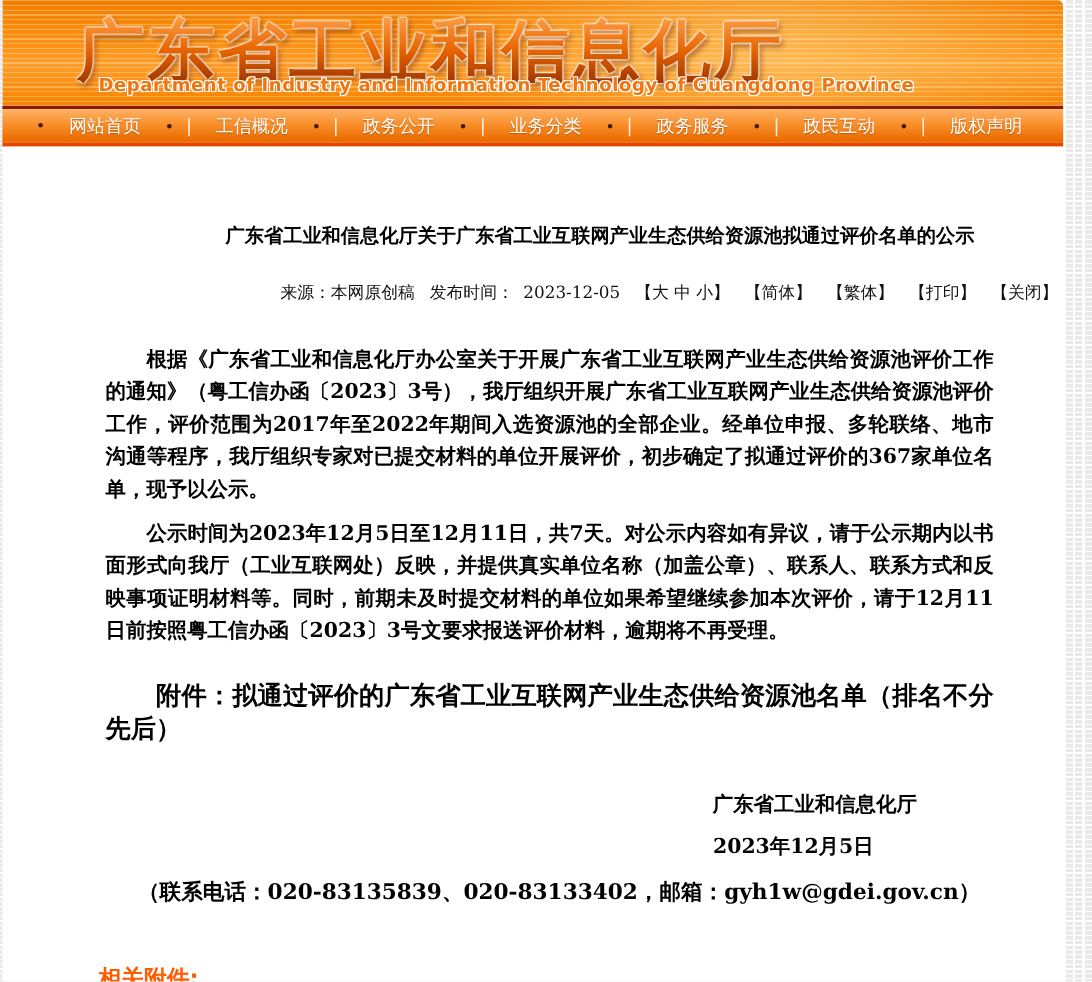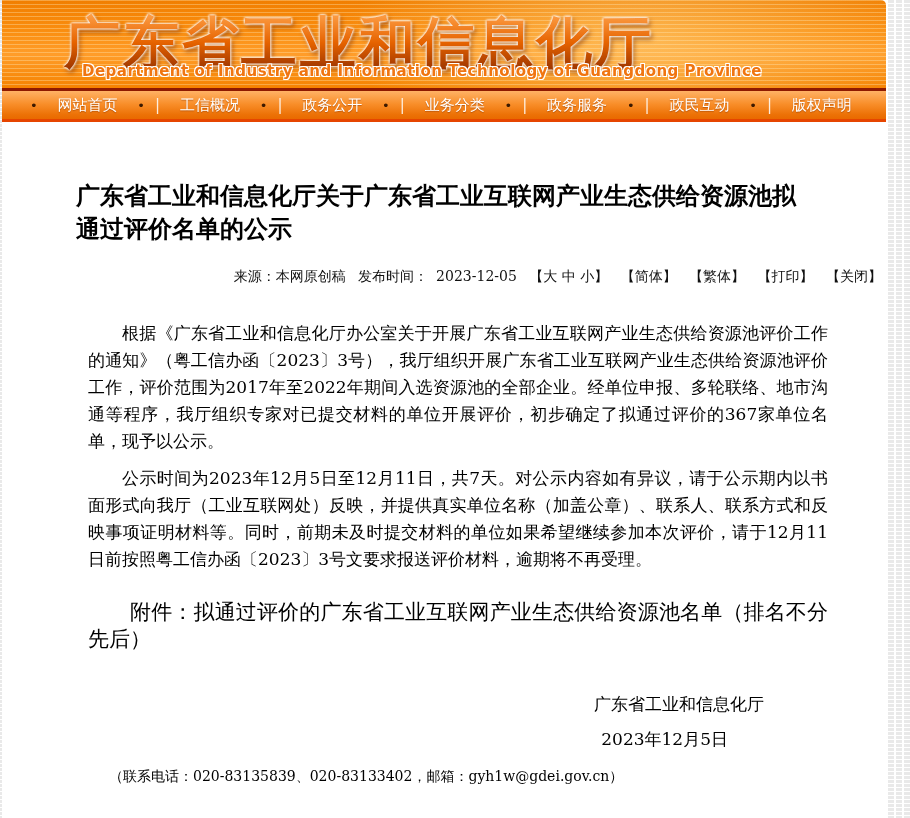--- a/index.html
+++ b/index.html
@@ -86,51 +86,52 @@
     cursor: pointer;
     white-space: nowrap;
   }
   .nav .nav-dot { color: #3d1a00; font-size: 13px; }
   .nav .nav-pipe { color: rgba(255,255,255,0.85); margin-left: 10px; }
   .nav-divider { height: 3px; background: #e64500; }
 
   
   .article-title {
     margin: 58px 74px 0;
-    text-align: left;
-    font-family: "DejaVu Sans", "Liberation Sans", sans-serif;
-    font-weight: bold;
-    font-size: 24px;
+    text-align: right;
+    font-family: "DejaVu Sans", "Liberation Sans", sans-serif;
+    font-weight: bold;
+    font-size: 16px;
     line-height: 33px;
     color: #000;
   }
   .article-meta {
     margin-top: 22px;
     text-align: right;
     font-size: 14px;
     color: #111;
   }
   .article-meta span { margin: 0 4px; }
   .article-meta .meta-ctl { cursor: pointer; }
 
   .article-body {
     margin: 34px 58px 0 86px;
     font-size: 17px;
     line-height: 27px;
     text-align: justify;
     color: #000;
+    font-weight: bold;
   }
   .article-body p { text-indent: 2em; margin-bottom: 10px; }
   .attachment-note { margin-top: 26px; text-indent: 2em; font-size: 21px; }
 
   .signature { margin-top: 38px; text-align: right; font-size: 17px; line-height: 27px; }
   .signature .sig-dept { display: block; padding-right: 64px; }
   .signature .sig-date { display: block; margin-top: 8px; padding-right: 100px; text-align: right; }
 
-  .contact-line { margin-top: 10px; text-indent: 1.5em; font-size: 14px; }
+  .contact-line { margin-top: 10px; text-indent: 1.5em; font-size: 18px; }
 
   
   .related {
     margin: 46px 58px 0 66px;
     font-family: "DejaVu Sans", "Liberation Sans", sans-serif;
   }
   .related-heading {
     padding-left: 14px;
     font-size: 19px;
     font-weight: bold;

